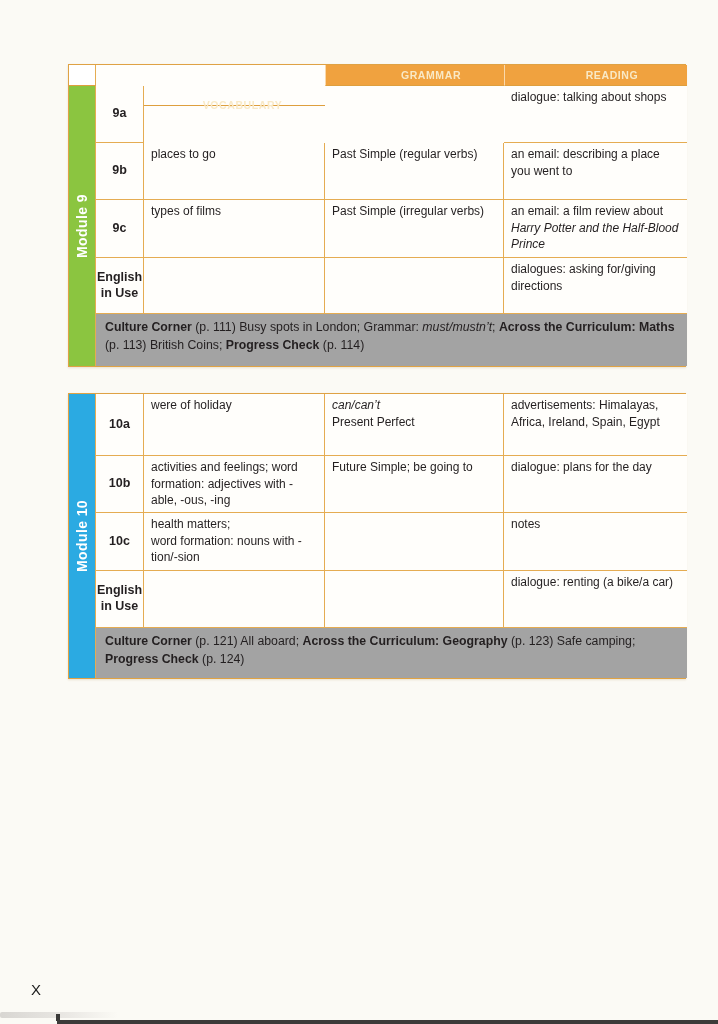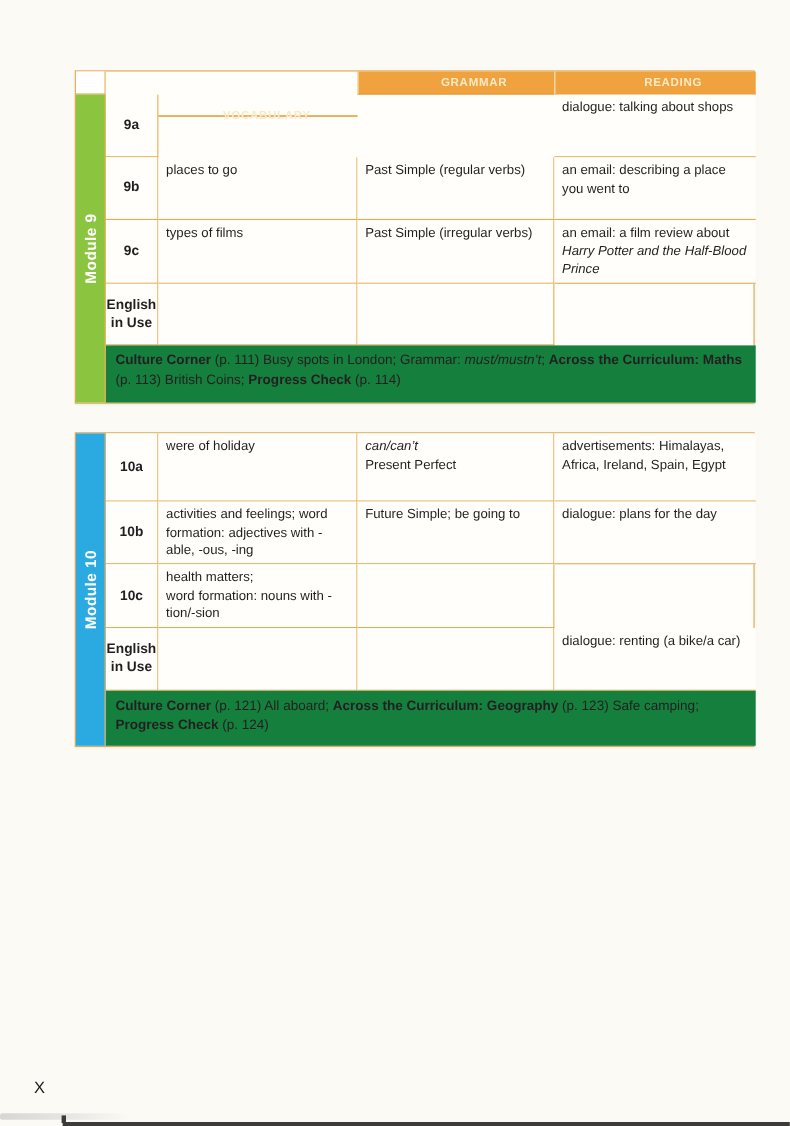--- a/index.html
+++ b/index.html
@@ -52,21 +52,21 @@
     font-size:12px; line-height:1.38;
     border-right:1px solid #e5ac52; border-bottom:1px solid #e5ac52;
     background:#fffefb;
   }
   .lastcol { border-right:none; }
   .lastrow { border-bottom:none; }
   .footercell {
     grid-column:2 / -1;
     padding:5px 9px 3px 9px;
     font-size:12.3px; line-height:1.45;
-    background:#15803d;
+    background:#a3a3a3;
   }
   .i { font-style:italic; }
   .b { font-weight:bold; }
   .page-number {
     position:absolute; left:31px; top:981px;
     font-size:15px; color:#1c1c1c;
   }
   .smudge {
     position:absolute; left:0; top:1012px; width:118px; height:6px;
     background:linear-gradient(90deg,#d8d6d2 0%, #e9e7e3 55%, rgba(233,231,227,0) 100%);
@@ -105,37 +105,39 @@
       <div class="bodycell cell" style="grid-row:3;grid-column:3"><span class="">places to go</span></div>
       <div class="bodycell cell" style="grid-row:3;grid-column:4"><span class="">Past Simple (regular verbs)</span></div>
       <div class="bodycell cell lastcol" style="grid-row:3;grid-column:5"><span class="">an email: describing a place you went to</span></div>
       <div class="labelcell cell" style="grid-row:4">9c</div>
       <div class="bodycell cell" style="grid-row:4;grid-column:3"><span class="">types of films</span></div>
       <div class="bodycell cell" style="grid-row:4;grid-column:4"><span class="">Past Simple (irregular verbs)</span></div>
       <div class="bodycell cell lastcol" style="grid-row:4;grid-column:5"><span class="">an email: a film review about </span><span class="i">Harry Potter and the Half-Blood Prince</span></div>
       <div class="labelcell cell" style="grid-row:5">English in Use</div>
       <div class="bodycell cell" style="grid-row:5;grid-column:3"></div>
       <div class="bodycell cell" style="grid-row:5;grid-column:4"></div>
+      <div class="bodycell cell lastcol" style="grid-row:5;grid-column:5"><span class="">dialogues: asking for/giving directions</span></div>
       <div class="footercell cell lastrow lastcol" style="grid-row:6"><span class="b">Culture Corner</span><span class=""> (p. 111) Busy spots in London; Grammar: </span><span class="i">must/mustn’t</span><span class="">; </span><span class="b">Across the Curriculum: Maths</span><span class=""> (p. 113) British Coins; </span><span class="b">Progress Check</span><span class=""> (p. 114)</span></div>
     </section>
     <section class="mtable" style="top: 393px; grid-template-rows: 62px 57px 58px 57px 50px;">
       <div class="sidebar cell" style="grid-row:1 / span 5; background:#2baae2;">
         <span class="module-label">Module 10</span>
       </div>
       <div class="labelcell cell" style="grid-row:1">10a</div>
       <div class="bodycell cell" style="grid-row:1;grid-column:3"><span class="">were of holiday</span></div>
       <div class="bodycell cell" style="grid-row:1;grid-column:4"><span class="i">can/can’t</span><br><span class="">Present Perfect</span></div>
       <div class="bodycell cell lastcol" style="grid-row:1;grid-column:5"><span class="">advertisements: Himalayas, Africa, Ireland, Spain, Egypt</span></div>
       <div class="labelcell cell" style="grid-row:2">10b</div>
       <div class="bodycell cell" style="grid-row:2;grid-column:3"><span class="">activities and feelings; word formation: adjectives with -able, -ous, -ing</span></div>
       <div class="bodycell cell" style="grid-row:2;grid-column:4"><span class="">Future Simple; be going to</span></div>
       <div class="bodycell cell lastcol" style="grid-row:2;grid-column:5"><span class="">dialogue: plans for the day</span></div>
       <div class="labelcell cell" style="grid-row:3">10c</div>
       <div class="bodycell cell" style="grid-row:3;grid-column:3"><span class="">health matters;</span><br><span class="">word formation: nouns with -tion/-sion</span></div>
       <div class="bodycell cell" style="grid-row:3;grid-column:4"></div>
+      <div class="bodycell cell lastcol" style="grid-row:3;grid-column:5"><span class="">notes</span></div>
       <div class="labelcell cell" style="grid-row:4">English in Use</div>
       <div class="bodycell cell" style="grid-row:4;grid-column:3"></div>
       <div class="bodycell cell" style="grid-row:4;grid-column:4"></div>
       <div class="bodycell cell lastcol" style="grid-row:4;grid-column:5"><span class="">dialogue: renting (a bike/a car)</span></div>
       <div class="footercell cell lastrow lastcol" style="grid-row:5"><span class="b">Culture Corner</span><span class=""> (p. 121) All aboard; </span><span class="b">Across the Curriculum: Geography</span><span class=""> (p. 123) Safe camping; </span><span class="b">Progress Check</span><span class=""> (p. 124)</span></div>
     </section>
   </div>
 
 <div class="page-number">X</div>
 <div class="smudge"></div>

